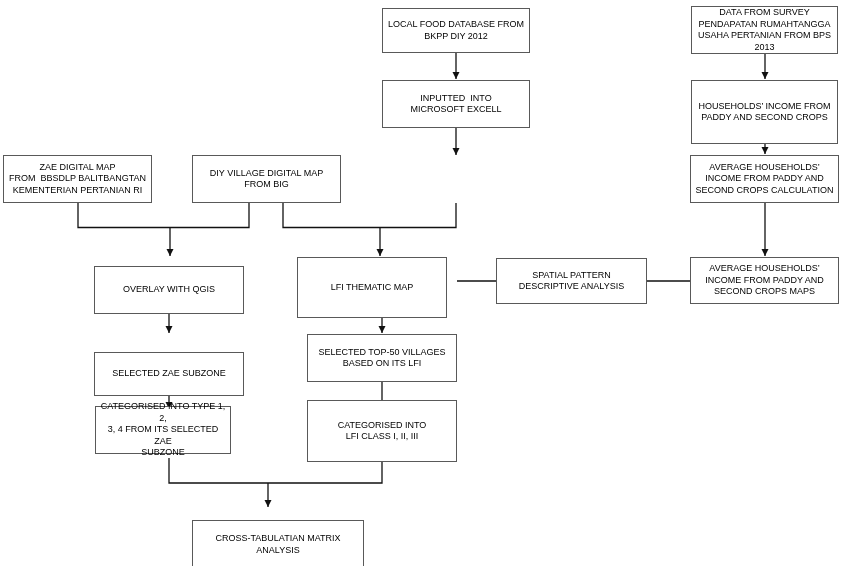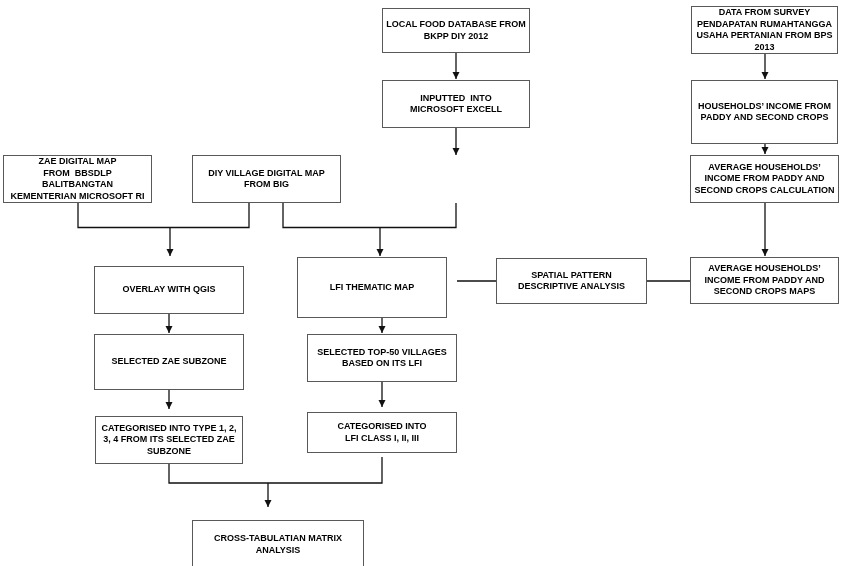--- a/index.html
+++ b/index.html
@@ -33,21 +33,20 @@
   .node {
     position: absolute;
     box-sizing: border-box;
     background: var(--box-fill, #ffffff);
     border: 1.4px solid var(--box-border, #595959);
     display: flex;
     align-items: center;
     justify-content: center;
     text-align: center;
     padding: 18px 3px;
-    font-weight: bold;
   }
   .node-label {
     white-space: pre-wrap;
     font-size: 9px;
     line-height: 11.5px;
     letter-spacing: 0px;
     color: var(--text, #000000);
   }
 </style>
 </head>
@@ -100,21 +99,21 @@
     <span class="node-label">INPUTTED  INTO
 MICROSOFT EXCELL</span>
   </div>
   <div class="node" style="left:691px; top:80px;  width:147px; height:64px">
     <span class="node-label">HOUSEHOLDS’ INCOME FROM
 PADDY AND SECOND CROPS</span>
   </div>
   <div class="node" style="left:3px;   top:155px; width:149px; height:48px">
     <span class="node-label">ZAE DIGITAL MAP
 FROM  BBSDLP BALITBANGTAN
-KEMENTERIAN MICROSOFT RI</span>
+KEMENTERIAN PERTANIAN RI</span>
   </div>
   <div class="node" style="left:192px; top:155px; width:149px; height:48px">
     <span class="node-label">DIY VILLAGE DIGITAL MAP
 FROM BIG</span>
   </div>
   <div class="node" style="left:690px; top:155px; width:149px; height:48px">
     <span class="node-label">AVERAGE HOUSEHOLDS’
 INCOME FROM PADDY AND
 SECOND CROPS CALCULATION</span>
   </div>
@@ -126,33 +125,33 @@
   </div>
   <div class="node" style="left:496px; top:258px; width:151px; height:46px">
     <span class="node-label">SPATIAL PATTERN
 DESCRIPTIVE ANALYSIS</span>
   </div>
   <div class="node" style="left:690px; top:257px; width:149px; height:47px">
     <span class="node-label">AVERAGE HOUSEHOLDS’
 INCOME FROM PADDY AND
 SECOND CROPS MAPS</span>
   </div>
-  <div class="node" style="left:94px;  top:334px; width:150px; height:56px">
+  <div class="node" style="left:94px;  top:352px; width:150px; height:44px">
     <span class="node-label">SELECTED ZAE SUBZONE</span>
   </div>
   <div class="node" style="left:307px; top:334px; width:150px; height:48px">
     <span class="node-label">SELECTED TOP-50 VILLAGES
 BASED ON ITS LFI</span>
   </div>
-  <div class="node" style="left:95px;  top:416px; width:148px; height:48px">
+  <div class="node" style="left:95px;  top:406px; width:136px; height:48px">
     <span class="node-label">CATEGORISED INTO TYPE 1, 2,
 3, 4 FROM ITS SELECTED ZAE
 SUBZONE</span>
   </div>
-  <div class="node" style="left:307px; top:412px; width:150px; height:41px">
+  <div class="node" style="left:307px; top:400px; width:150px; height:62px">
     <span class="node-label">CATEGORISED INTO
 LFI CLASS I, II, III</span>
   </div>
   <div class="node" style="left:192px; top:520px; width:172px; height:49px">
     <span class="node-label">CROSS-TABULATIAN MATRIX
 ANALYSIS</span>
   </div>
 
 </div>
 

